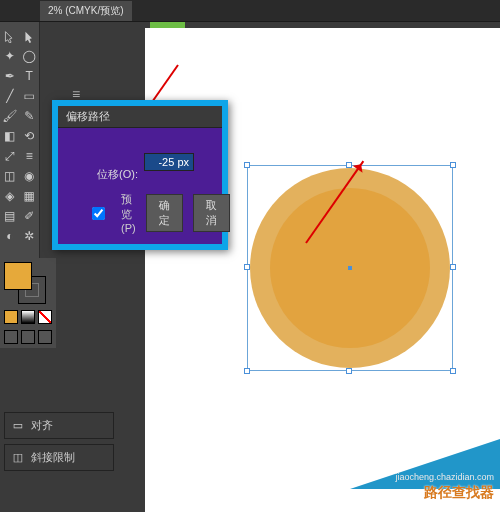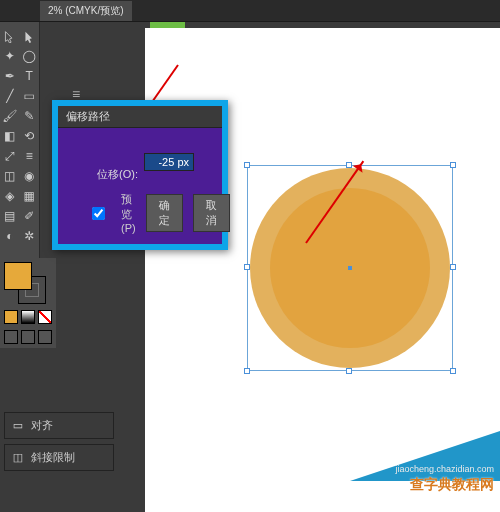--- a/index.html
+++ b/index.html
@@ -167,21 +167,21 @@
       bottom: -2px;
       left: -5px;
       border: 6px solid transparent;
       border-top-color: #d00;
     }
     .arrow1 { left: 177px; top: 65px; height: 80px; transform: rotate(35deg); }
     .canvas .arrow2 { left: 160px; top: 215px; height: 100px; transform: rotate(215deg); }
     .badge {
       position: absolute;
       right: 0;
-      bottom: 16px;
+      bottom: 8px;
       width: 150px;
       height: 60px;
     }
     .badge-tri {
       position: absolute;
       right: 0; bottom: 15px;
       border-left: 150px solid transparent;
       border-bottom: 50px solid #2196c9;
     }
     .badge-text {
@@ -308,21 +308,21 @@
     <div class="handle h-mr"></div>
     <div class="handle h-bl"></div>
     <div class="handle h-bm"></div>
     <div class="handle h-br"></div>
     <div class="center-dot"></div>
   </div>
   <div class="arrow arrow2"></div>
   <div class="badge">
     <div class="badge-tri"></div>
     <div class="badge-sub">jiaocheng.chazidian.com</div>
-    <div class="badge-text">查字典教程网</div>
+    <div class="badge-text">路径查找器</div>
   </div>
 </div>
 
 <div class="toolstrip">
   <div class="tool">
       <svg viewBox="0 0 16 16" fill="none" stroke="#ccc">
         <path d="M3 2l8 8-3 1 2 4-2 1-2-4-3 2z"></path>
       </svg>
     </div>
   <div class="tool">

